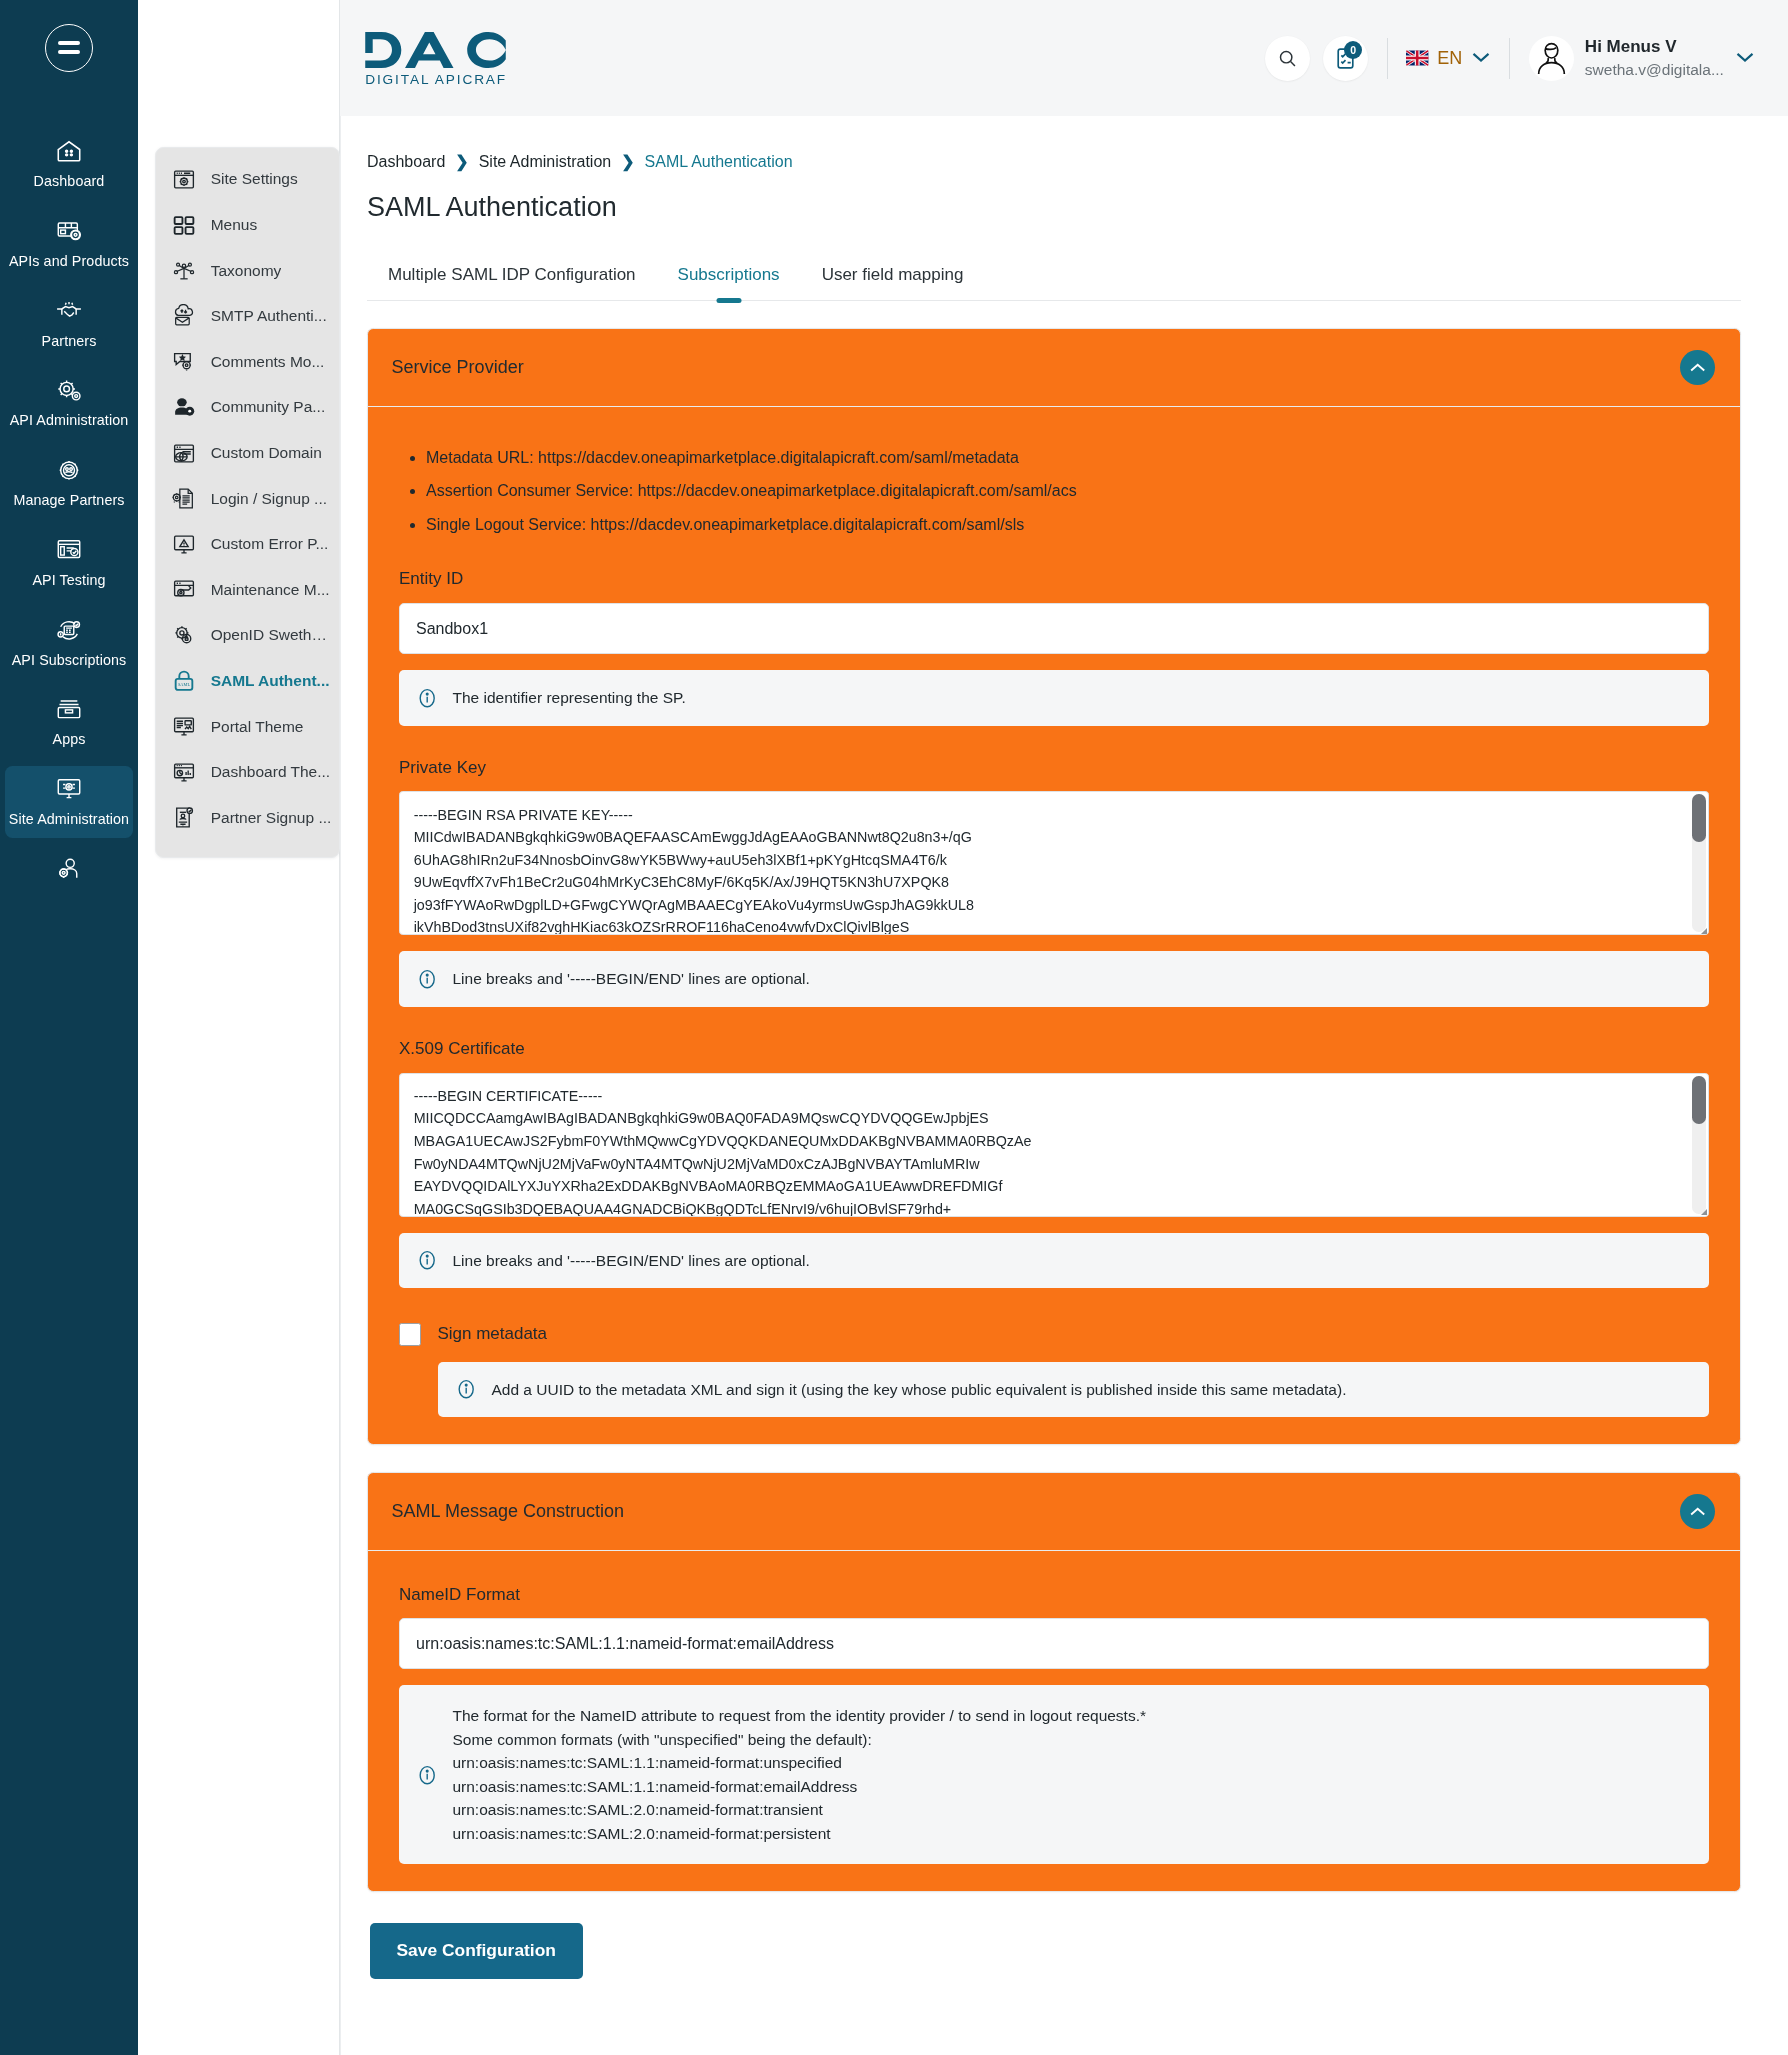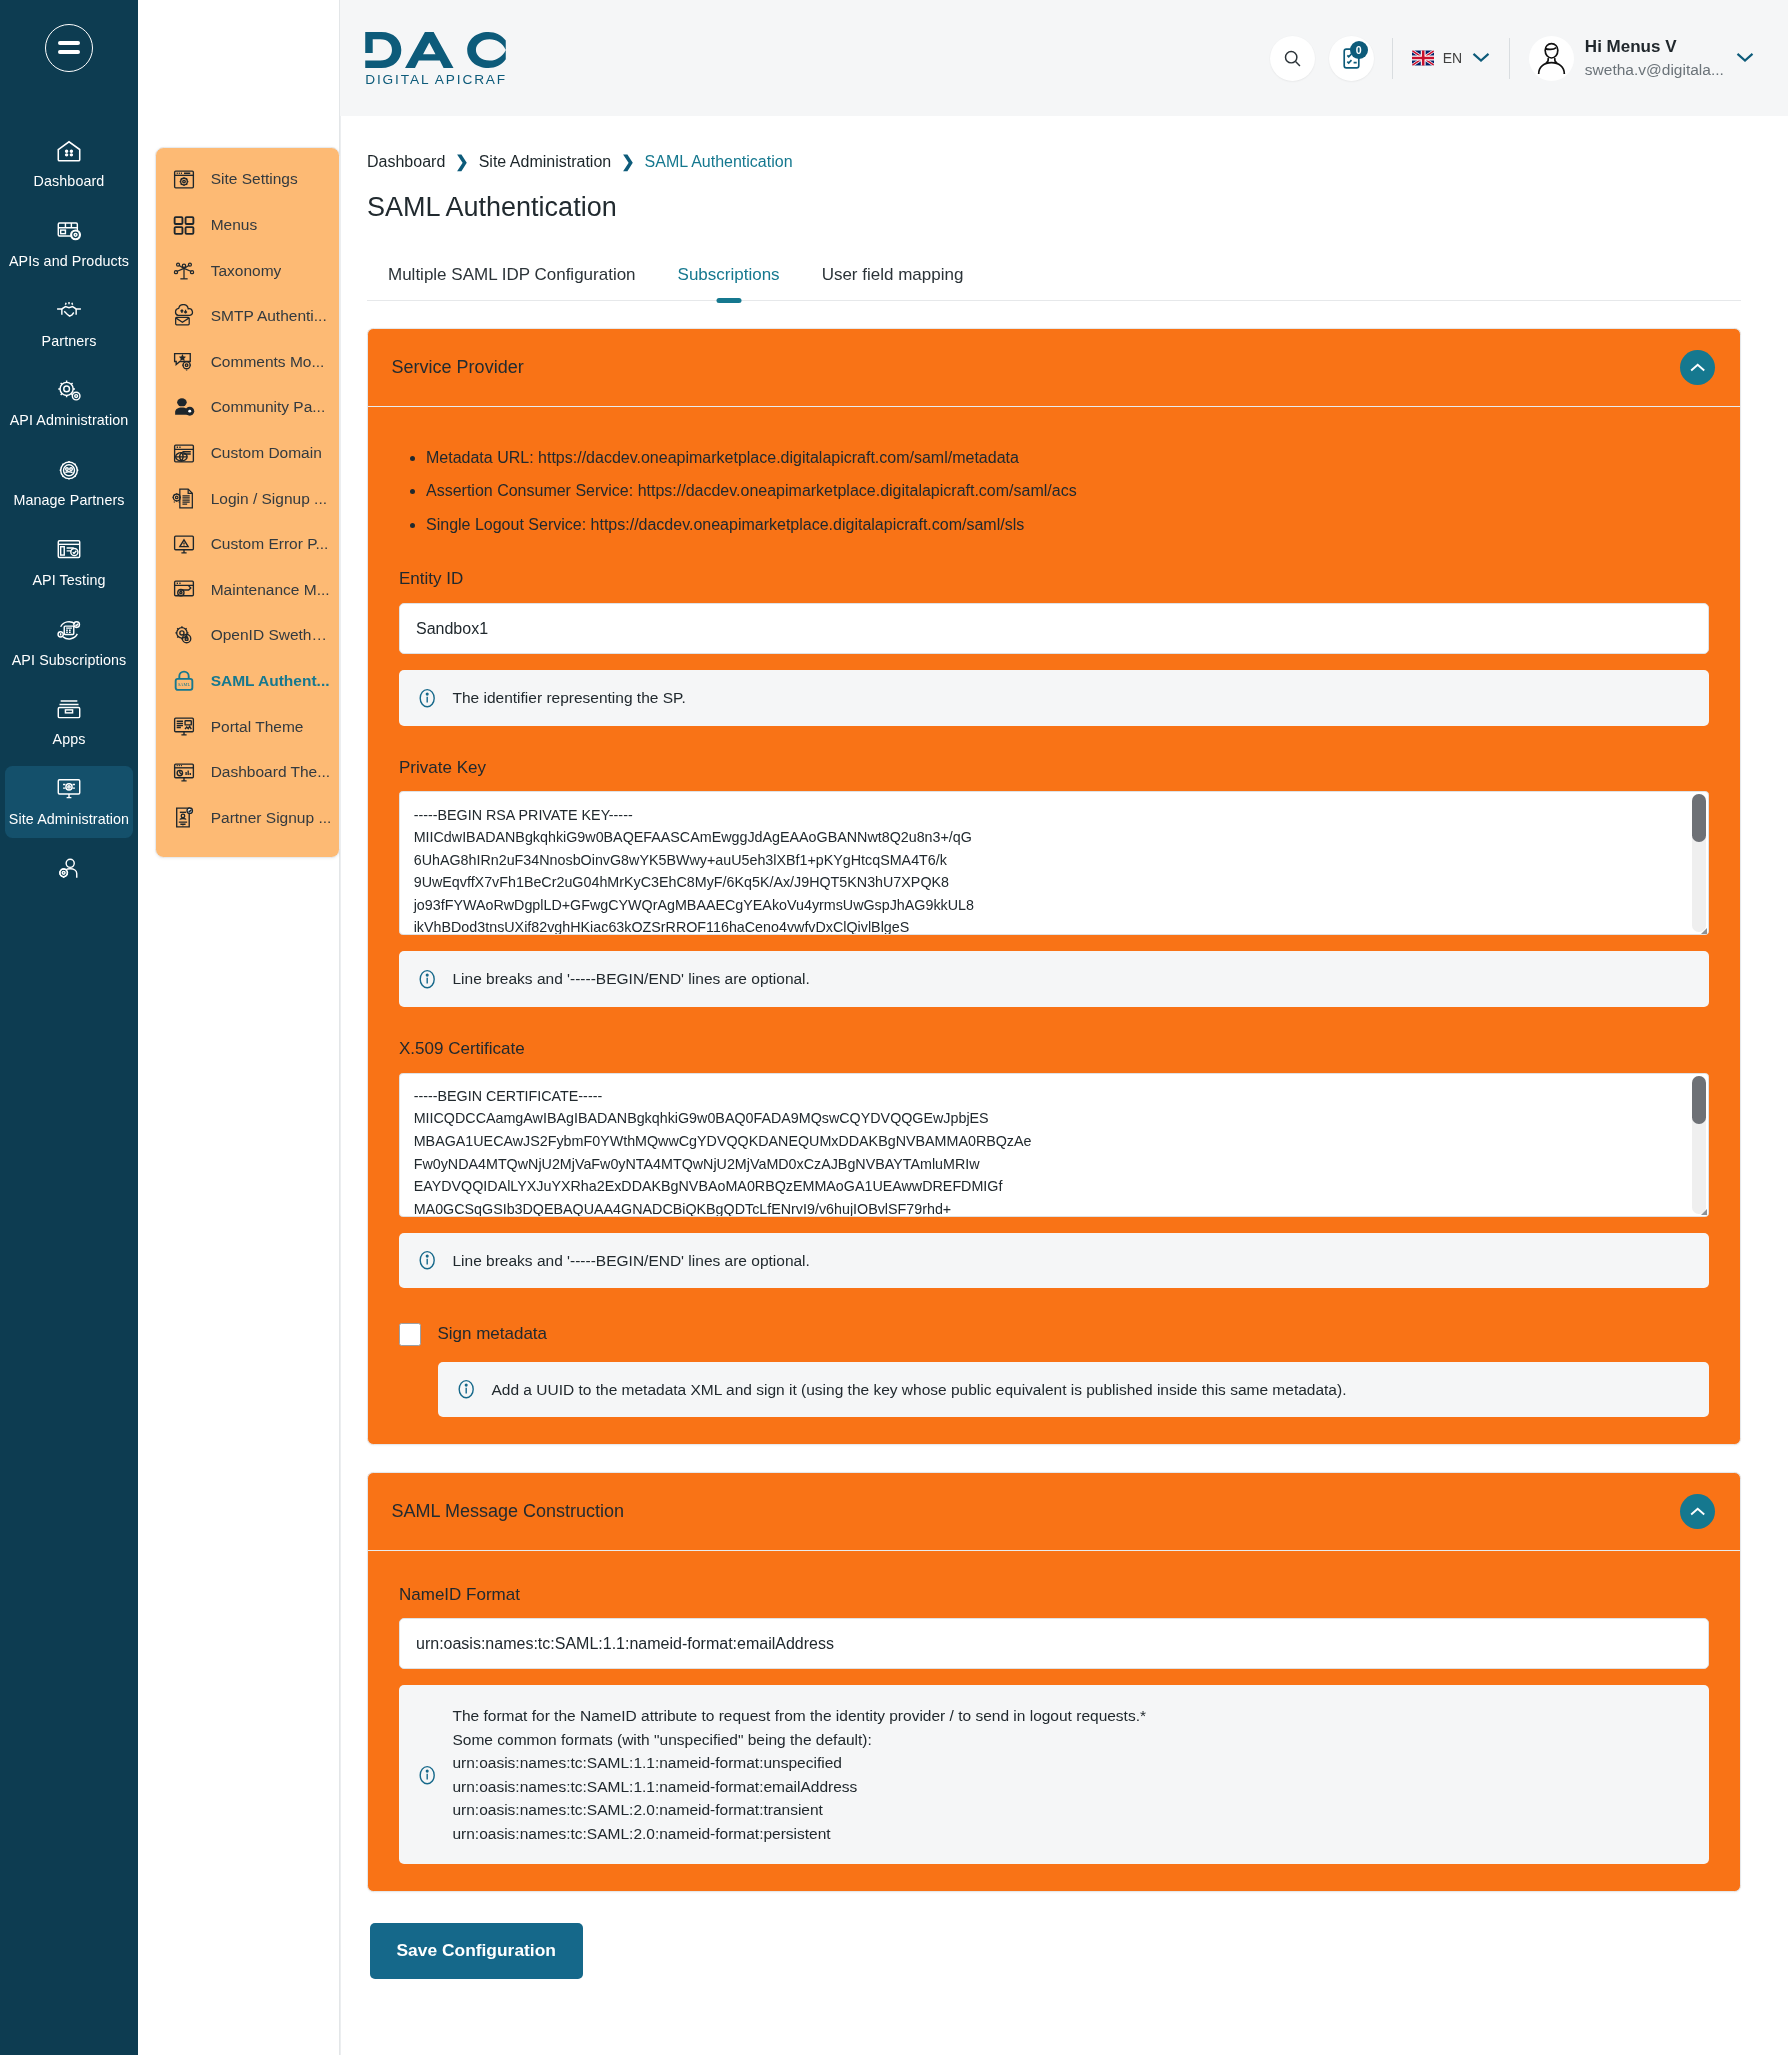--- a/index.html
+++ b/index.html
@@ -48,21 +48,21 @@
   .subnav {
     width: 202px; min-width: 202px;
     background: #ffffff;
     border-right: 0.6px solid #e3e6e8;
     padding-top: 147px;
     position: relative;
   }
   .subnav-card {
     position: absolute; left: 17px; top: 147px;
     width: 185px;
-    background: #fdba74;
+    background: #e5e5e5;
     border: 0.6px solid #e8eaec;
     border-radius: 8.7px;
     box-shadow: 0 0.6px 2.5px rgba(0,0,0,.05);
     padding: 8.7px 0 16px 0;
   }
   .subnav-item {
     display: flex; align-items: center; gap: 12.4px;
     padding: 9.3px 6.2px 9.3px 13.7px;
     cursor: pointer;
   }
@@ -96,21 +96,21 @@
   .notif-wrap { position: relative; }
   .notif-badge {
     position: absolute; top: 5px; right: 6.2px;
     background: #0d5b7a; color: #fff; font-size: 10.6px; font-weight: 700;
     width: 18px; height: 18px; border-radius: 50%;
     display: flex; align-items: center; justify-content: center;
   }
   .vdiv { width: 0.6px; height: 41px; background: #d9dde0; margin: 0 18.6px; }
   .lang { display: flex; align-items: center; gap: 8.7px; cursor: pointer; }
   .flag { width: 22.4px; height: 16px; border-radius: 1.9px; overflow: hidden; display:block; }
-  .lang-txt { font-size: 14px; color: #404040; }
+  .lang-txt { font-size: 18px; color: #a16207; }
   .chev { color: #0d5b7a; font-size: 18.6px; font-weight: 700; line-height: 1; }
   .user { display: flex; align-items: center; gap: 11.2px; cursor: pointer; }
   .avatar {
     width: 45px; height: 45px; border-radius: 50%; background: #fff;
     display:flex; align-items:center; justify-content:center; overflow:hidden;
   }
   .user-lines { display: flex; flex-direction: column; gap: 3.1px; }
   .user-name { font-size: 17px; color: #21282d; font-weight: 700; }
   .user-mail { font-size: 15.5px; color: #6b7379; }
 

